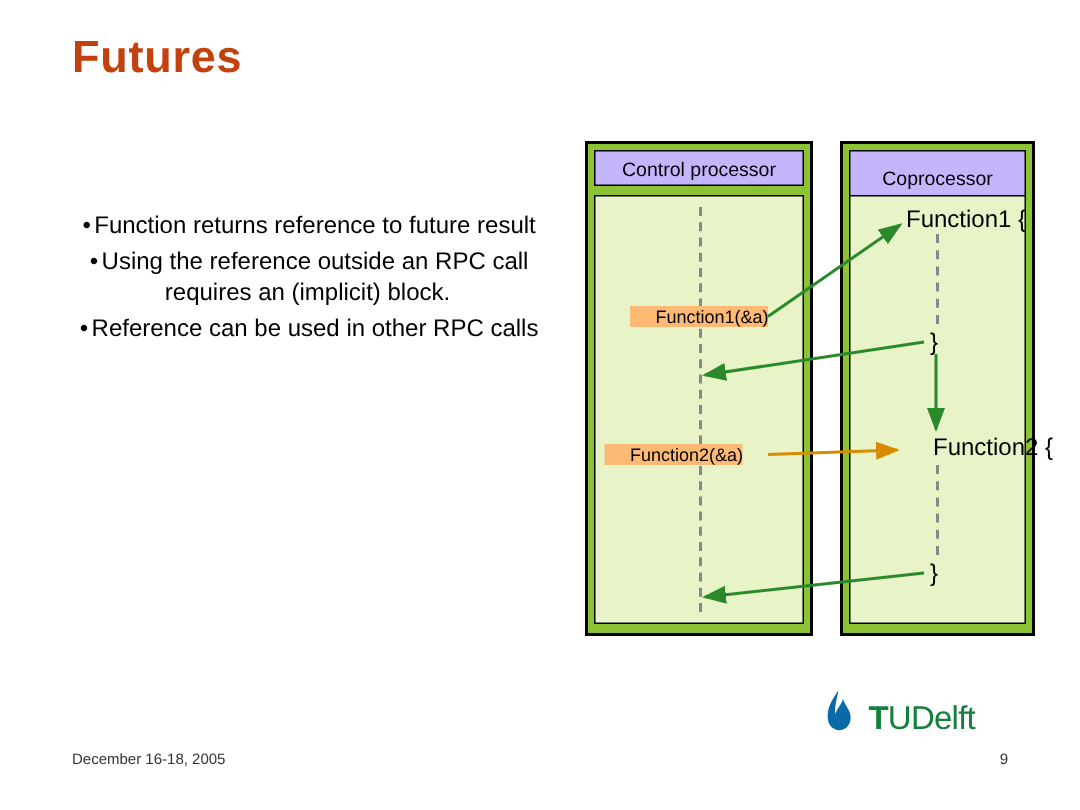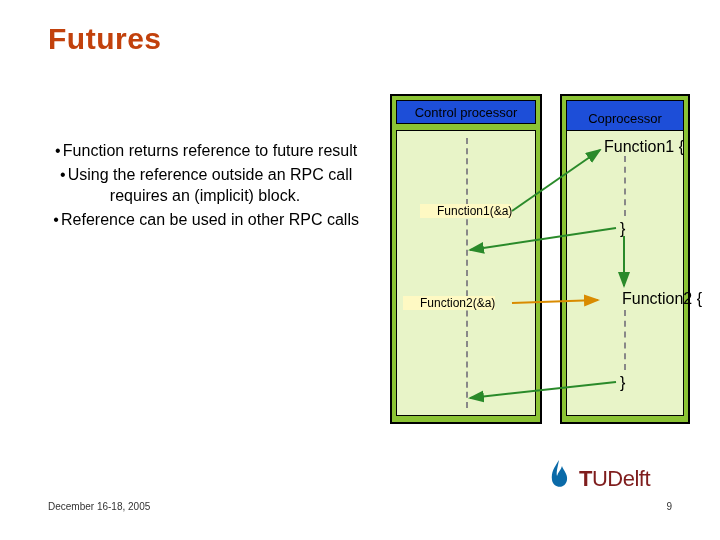--- a/index.html
+++ b/index.html
@@ -6,32 +6,32 @@
   html, body { width: 720px; height: 540px; font-family: Verdana, Arial, sans-serif; background: #fff; overflow: hidden; }
   .slide { position: relative; width: 720px; height: 540px; background: #fff; }
 
   .title { position: absolute; left: 48px; top: 22px; font-size: 30px; font-weight: bold; color: #c2410c; letter-spacing: 0.5px; }
 
   .bullets { position: absolute; left: 50px; top: 140px; width: 310px; font-size: 16px; color: #000; line-height: 1.35; }
   .bullets .row { margin-bottom: 2px; text-align: center; }
   .bullets .dot { display: inline-block; width: 10px; }
 
   .proc-box { position: absolute; border: 2px solid #000; background: #8bc334; }
-  .proc-header { position: absolute; border: 1.5px solid #000; background: #1d4ed8; text-align: center; font-size: 13px; display: flex; align-items: center; justify-content: center; }
+  .proc-header { position: absolute; border: 1.5px solid #000; background: #c4b5fd; text-align: center; font-size: 13px; display: flex; align-items: center; justify-content: center; }
   .proc-body { position: absolute; border: 1.5px solid #000; background: #e8f4c8; }
 
   .timeline { position: absolute; border-left: 2px dashed #888; width: 0; }
-  .call-label { position: absolute; font-size: 12px; text-align: center; background: #fef9c3; padding: 0 17px; }
+  .call-label { position: absolute; font-size: 12px; text-align: center; background: #fdba74; padding: 0 17px; }
   .func-label { position: absolute; font-size: 16px; }
 
   .footer-date { position: absolute; left: 48px; bottom: 28px; font-size: 10px; color: #333; }
   .footer-page { position: absolute; right: 48px; bottom: 28px; font-size: 10px; color: #333; }
 
   .logo { position: absolute; right: 70px; bottom: 48px; display: flex; align-items: flex-end; gap: 6px; }
-  .logo-text { font-size: 22px; color: #7f1d1d; font-weight: 500; letter-spacing: -0.5px; }
+  .logo-text { font-size: 22px; color: #15803d; font-weight: 500; letter-spacing: -0.5px; }
   .logo-text .t { font-weight: bold; }
 
   svg.arrows { position: absolute; left: 0; top: 0; pointer-events: none; }
 </style>
 </head>
 <body>
 
 <div class="slide">
 
   <div class="title">Futures</div>

